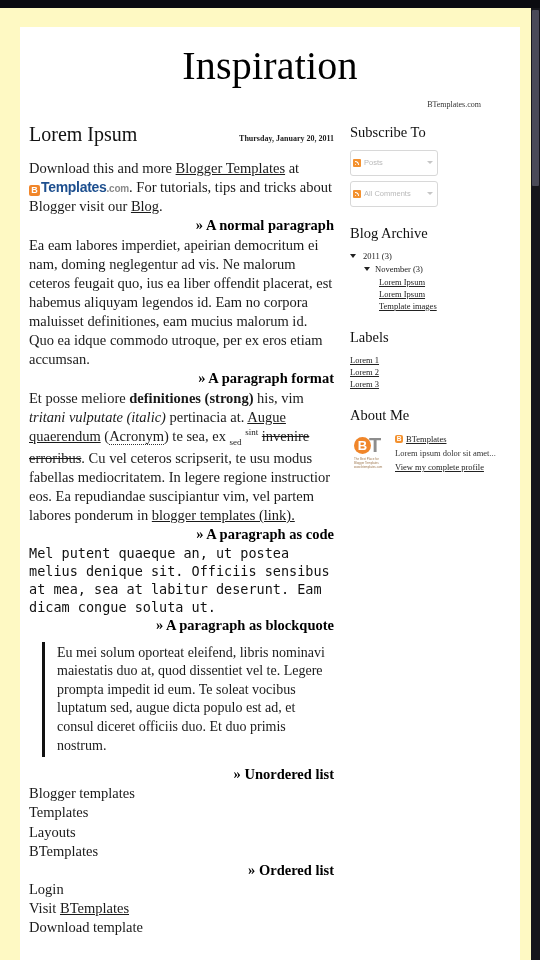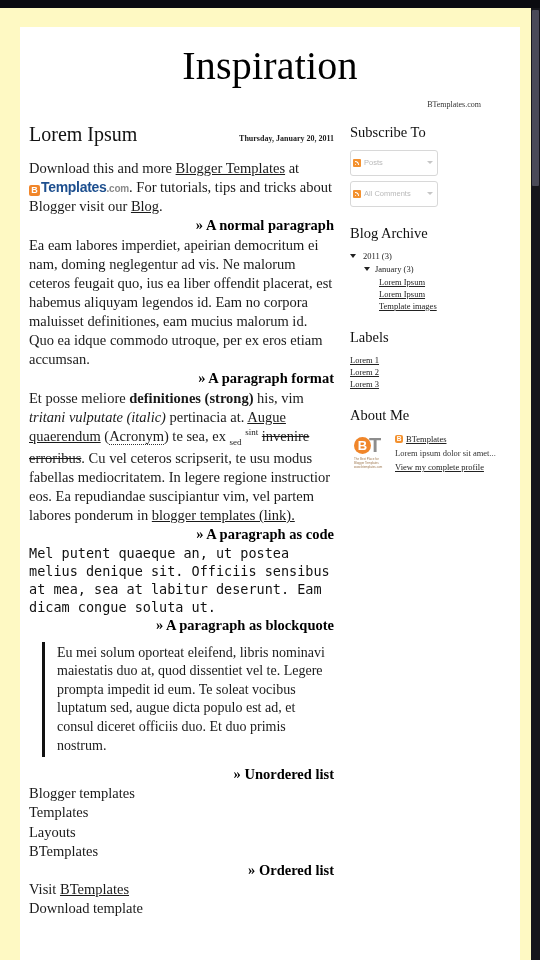--- a/index.html
+++ b/index.html
@@ -396,20 +396,21 @@
           <p class="sec-head">» Unordered list</p>
           <ul class="plain">
             <li>Blogger templates</li>
             <li>Templates</li>
             <li>Layouts</li>
             <li>BTemplates</li>
           </ul>
 
           <p class="sec-head">» Ordered list</p>
           <ol class="plain">
+            <li>Login</li>
             <li><span>Visit </span><a href="#">BTemplates</a></li>
             <li>Download template</li>
 
           </ol>
 
         </div>
       </div>
 
       <div class="side-col">
 
@@ -428,21 +429,21 @@
         </div>
 
         <div class="widget">
           <h3 class="widget-title">Blog Archive</h3>
           <div class="arch-row">
             <span class="arch-caret"></span>
             <span class="arch-year">2011 (3)</span>
           </div>
           <div class="arch-row" style="margin-left:14px;">
             <span class="arch-caret"></span>
-            <span>January (3)</span>
+            <span>November (3)</span>
           </div>
           <a href="#" class="arch-post">Lorem Ipsum</a>
           <a href="#" class="arch-post">Lorem Ipsum</a>
           <a href="#" class="arch-post">Template images</a>
         </div>
 
         <div class="widget">
           <h3 class="widget-title">Labels</h3>
           <a href="#" class="label-link">Lorem 1</a>
           <a href="#" class="label-link">Lorem 2</a>

